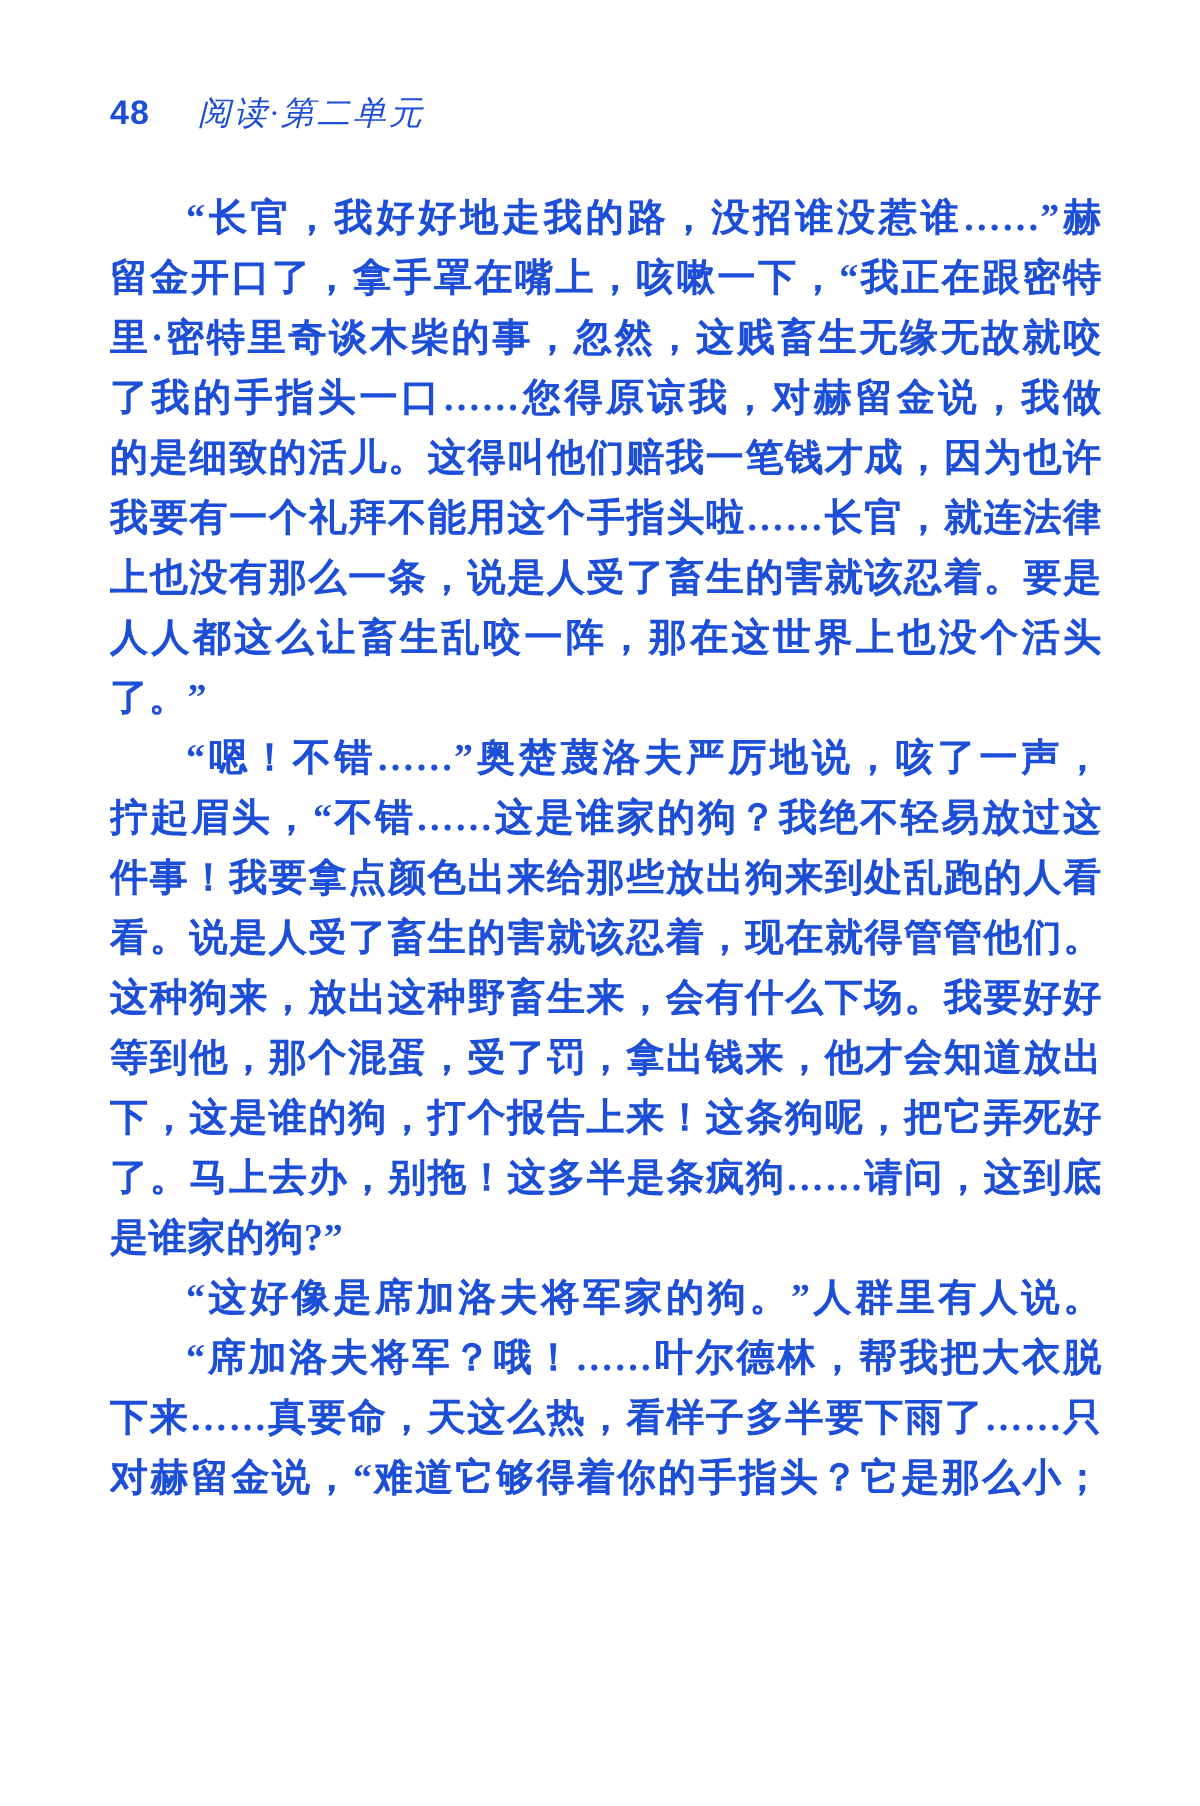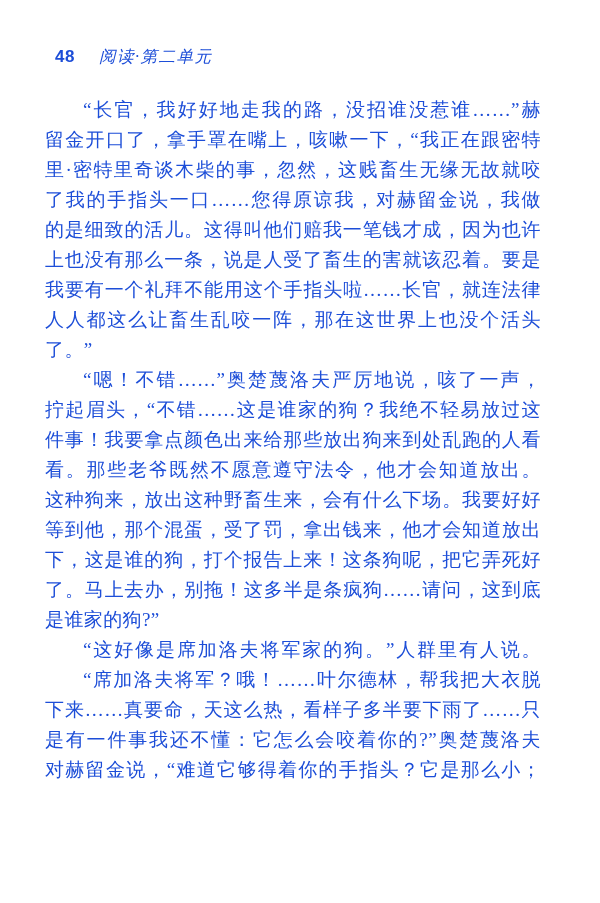--- a/index.html
+++ b/index.html
@@ -30,23 +30,24 @@
     letter-spacing: 0.5px;
   }
   .section-title {
     margin-left: 24px;
     font-style: italic;
     font-size: 16.5px;
     letter-spacing: 1.5px;
   }
   .text-block {
     position: absolute;
-    left: 45px;
+    left: 55px;
     top: 95px;
     width: 496px;
+    font-weight: bold;
   }
   .paragraph {
     margin: 0;
   }
   .line {
     height: 30px;
     line-height: 30px;
     font-size: 19px;
     letter-spacing: 0.4px;
     text-align: left;
@@ -69,39 +70,38 @@
     <span class="page-number">48</span>
     <span class="section-title">阅读·第二单元</span>
   </div>
   <div class="text-block">
       <div class="paragraph">
         <div class="line indent justify">“长官，我好好地走我的路，没招谁没惹谁……”赫</div>
         <div class="line justify">留金开口了，拿手罩在嘴上，咳嗽一下，“我正在跟密特</div>
         <div class="line justify">里·密特里奇谈木柴的事，忽然，这贱畜生无缘无故就咬</div>
         <div class="line justify">了我的手指头一口……您得原谅我，对赫留金说，我做</div>
         <div class="line justify">的是细致的活儿。这得叫他们赔我一笔钱才成，因为也许</div>
+        <div class="line justify">我要有一个礼拜不能用这个手指头啦……长官，就连法律</div>
         <div class="line justify">上也没有那么一条，说是人受了畜生的害就该忍着。要是</div>
-        <div class="line justify">我要有一个礼拜不能用这个手指头啦……长官，就连法律</div>
         <div class="line justify">人人都这么让畜生乱咬一阵，那在这世界上也没个活头</div>
         <div class="line">了。”</div>
       </div>
       <div class="paragraph">
         <div class="line indent justify">“嗯！不错……”奥楚蔑洛夫严厉地说，咳了一声，</div>
         <div class="line justify">拧起眉头，“不错……这是谁家的狗？我绝不轻易放过这</div>
         <div class="line justify">件事！我要拿点颜色出来给那些放出狗来到处乱跑的人看</div>
-        <div class="line justify">看。那些老爷既然不愿意遵守法令，他才会知道放出。</div>
+        <div class="line justify">看。说是人受了畜生的害就该忍着，现在就得管管他们。</div>
         <div class="line justify">这种狗来，放出这种野畜生来，会有什么下场。我要好好</div>
         <div class="line justify">等到他，那个混蛋，受了罚，拿出钱来，他才会知道放出</div>
         <div class="line justify">下，这是谁的狗，打个报告上来！这条狗呢，把它弄死好</div>
         <div class="line justify">了。马上去办，别拖！这多半是条疯狗……请问，这到底</div>
         <div class="line">是谁家的狗?”</div>
       </div>
       <div class="paragraph">
         <div class="line indent justify">“这好像是席加洛夫将军家的狗。”人群里有人说。</div>
       </div>
       <div class="paragraph">
         <div class="line indent justify">“席加洛夫将军？哦！……叶尔德林，帮我把大衣脱</div>
         <div class="line justify">下来……真要命，天这么热，看样子多半要下雨了……只</div>
-        <div class="line justify">是有一件事我还不懂：它怎么会咬着你的?”奥楚蔑洛夫</div>
         <div class="line justify">对赫留金说，“难道它够得着你的手指头？它是那么小；</div>
       </div>
     </div>
 </div>
 
 </body></html>

